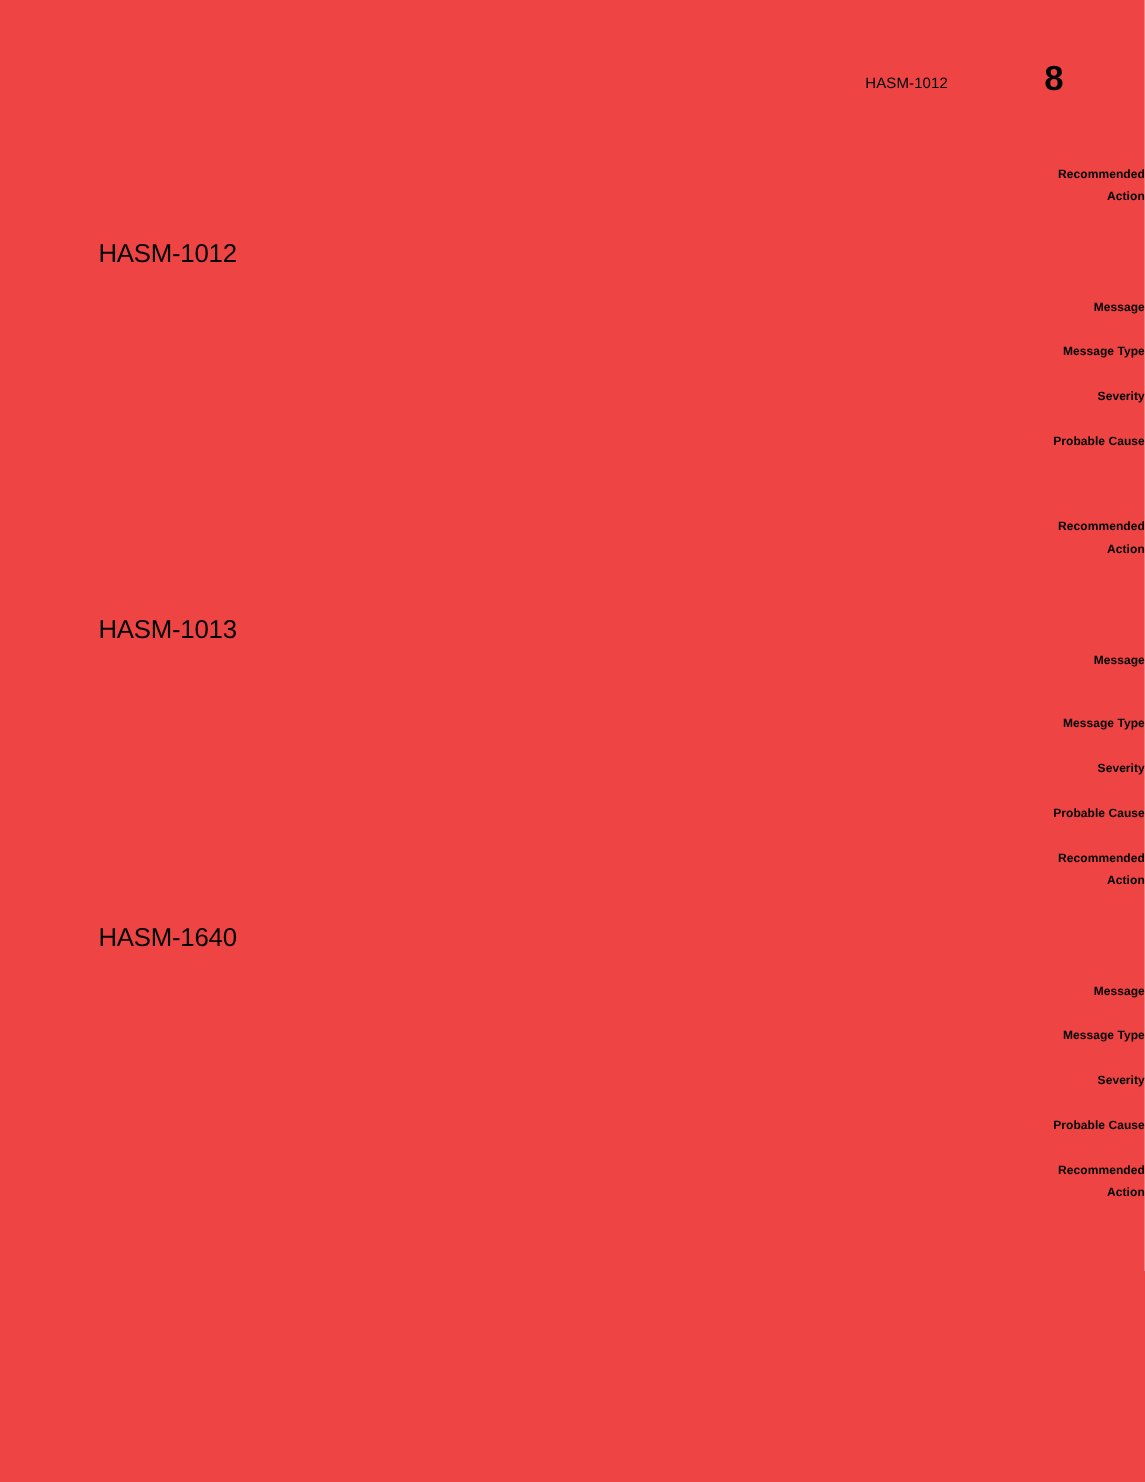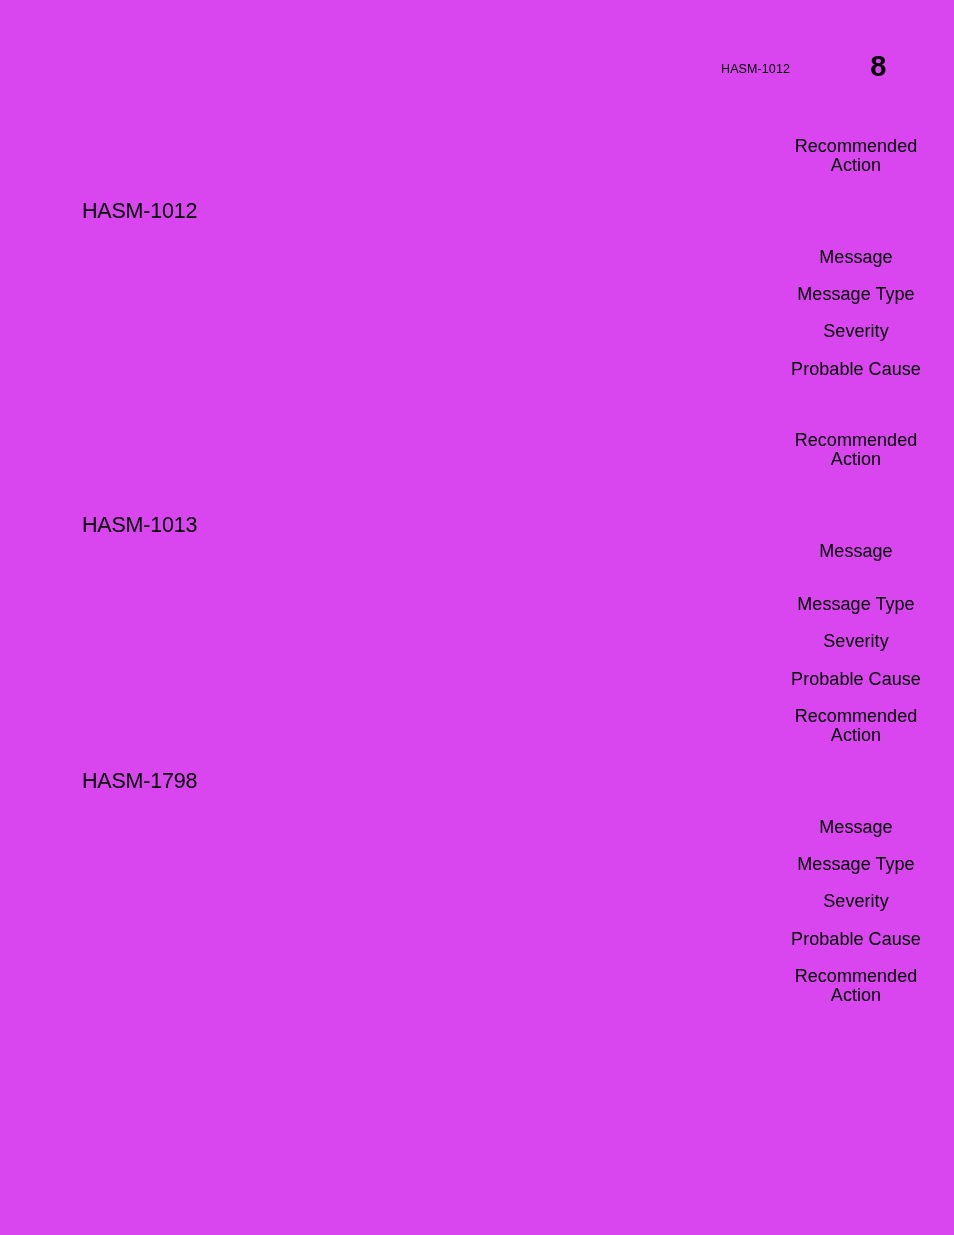--- a/index.html
+++ b/index.html
@@ -9,21 +9,21 @@
   }
   body {
     font-family: "Liberation Sans", sans-serif;
     color: #000000;
     -webkit-font-smoothing: antialiased;
   }
   .page {
     position: relative;
     width: 954px;
     height: 1235px;
-    background: #d946ef;
+    background: #ef4444;
     overflow: hidden;
   }
 
   
   .page-header {
     position: absolute;
     top: 0;
     left: 0;
     width: 954px;
     height: 120px;
@@ -56,23 +56,23 @@
     top: 0;
     width: 954px;
     height: 1235px;
   }
 
   
   .field-label {
     position: absolute;
     right: 0;
     width: 196px;
-    text-align: center;
-    font-size: 18px;
-    font-weight: 400;
+    text-align: right;
+    font-size: 10px;
+    font-weight: 700;
     line-height: 18.6px;
     letter-spacing: 0.05px;
     color: #000000;
     white-space: pre-line;
   }
 
   
   .section-heading {
     position: absolute;
     left: 82px;
@@ -141,21 +141,21 @@
     <div class="field-label" style="top:632px;">Severity</div>
     <div class="field-value" style="top:632px;"></div>
 
     <div class="field-label" style="top:670px;">Probable Cause</div>
     <div class="field-value" style="top:670px;"></div>
 
     <div class="field-label" style="top:707px;">Recommended
 Action</div>
     <div class="field-value" style="top:707px;"></div>
 
-    <div class="section-heading" style="top:768px;">HASM-1798</div>
+    <div class="section-heading" style="top:768px;">HASM-1640</div>
 
     <div class="field-label" style="top:818px;">Message</div>
     <div class="field-value" style="top:818px;"></div>
 
     <div class="field-label" style="top:855px;">Message Type</div>
     <div class="field-value" style="top:855px;"></div>
 
     <div class="field-label" style="top:892px;">Severity</div>
     <div class="field-value" style="top:892px;"></div>
 

